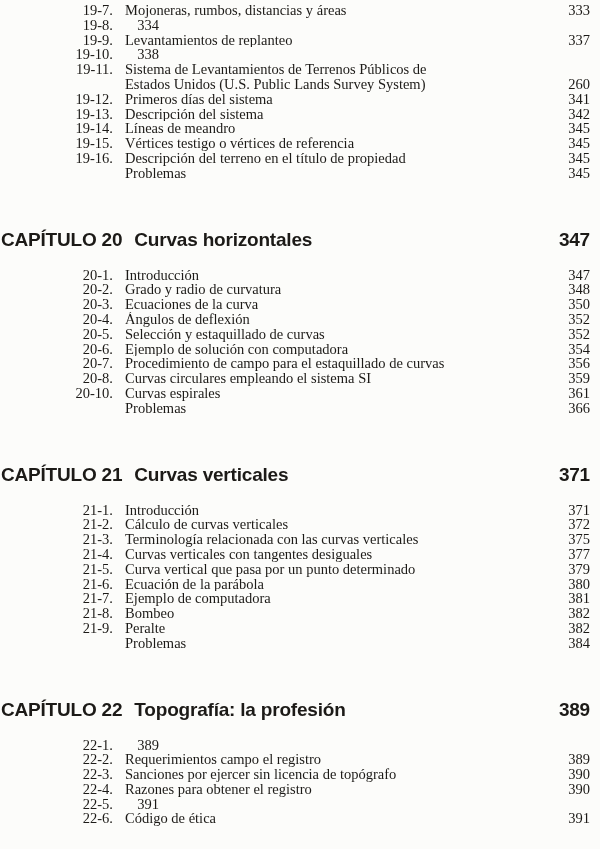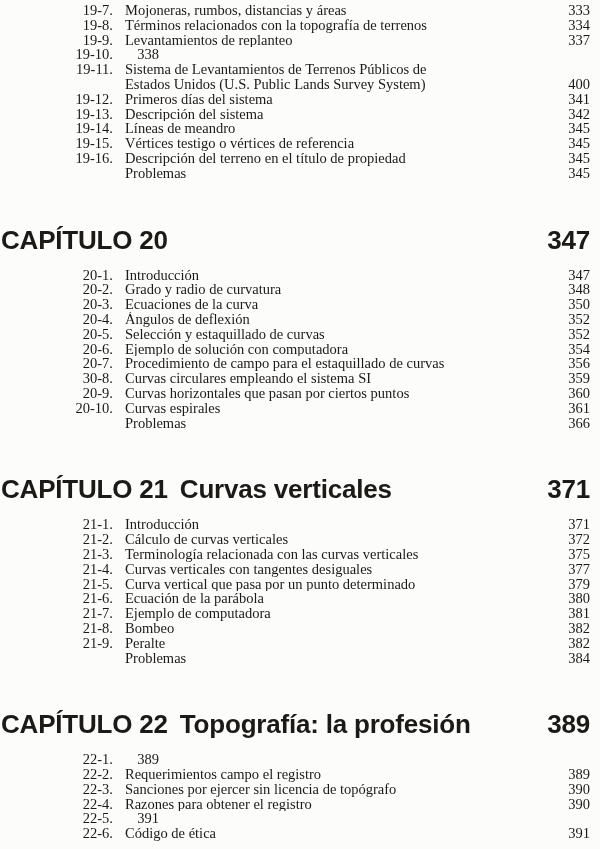--- a/index.html
+++ b/index.html
@@ -50,21 +50,21 @@
     text-align: right;
   }
   .chapter-heading {
     display: flex;
     align-items: baseline;
     margin-top: 48px;
     margin-bottom: 17px;
     padding: 0 10px 0 1px;
     font-family: "Liberation Sans", sans-serif;
     font-weight: 700;
-    font-size: 26px;
+    font-size: 19px;
     line-height: 22px;
     letter-spacing: -0.2px;
     white-space: nowrap;
   }
   .ch-title {
     margin-left: 12px;
   }
   .ch-page {
     margin-left: auto;
   }
@@ -76,21 +76,20 @@
     <div class="sec-rows">
       <div class="toc-row">
         <span class="col-num">19-7.</span>
         <span class="col-gap"></span>
         <span class="col-title">Mojoneras, rumbos, distancias y áreas</span>
         <span class="col-page">333</span>
       </div>
       <div class="toc-row">
         <span class="col-num">19-8.</span>
         <span class="col-gap"></span>
-        <span class="col-title">Términos relacionados con la topografía de terrenos</span>
         <span class="col-page">334</span>
       </div>
       <div class="toc-row">
         <span class="col-num">19-9.</span>
         <span class="col-gap"></span>
         <span class="col-title">Levantamientos de replanteo</span>
         <span class="col-page">337</span>
       </div>
       <div class="toc-row">
         <span class="col-num">19-10.</span>
@@ -100,21 +99,21 @@
       <div class="toc-row">
         <span class="col-num">19-11.</span>
         <span class="col-gap"></span>
         <span class="col-title">Sistema de Levantamientos de Terrenos Públicos de</span>
         <span class="col-page"></span>
       </div>
       <div class="toc-row">
         <span class="col-num"></span>
         <span class="col-gap"></span>
         <span class="col-title">Estados Unidos (U.S. Public Lands Survey System)</span>
-        <span class="col-page">400</span>
+        <span class="col-page">260</span>
       </div>
       <div class="toc-row">
         <span class="col-num">19-12.</span>
         <span class="col-gap"></span>
         <span class="col-title">Primeros días del sistema</span>
         <span class="col-page">341</span>
       </div>
       <div class="toc-row">
         <span class="col-num">19-13.</span>
         <span class="col-gap"></span>
@@ -141,20 +140,21 @@
       </div>
       <div class="toc-row">
         <span class="col-num"></span>
         <span class="col-gap"></span>
         <span class="col-title">Problemas</span>
         <span class="col-page">345</span>
       </div>
     </div>
     <div class="chapter-heading">
       <span class="ch-label">CAPÍTULO 20</span>
+      <span class="ch-title">Curvas horizontales</span>
       <span class="ch-page">347</span>
     </div>
     <div class="sec-rows">
       <div class="toc-row">
         <span class="col-num">20-1.</span>
         <span class="col-gap"></span>
         <span class="col-title">Introducción</span>
         <span class="col-page">347</span>
       </div>
       <div class="toc-row">
@@ -187,30 +187,24 @@
         <span class="col-title">Ejemplo de solución con computadora</span>
         <span class="col-page">354</span>
       </div>
       <div class="toc-row">
         <span class="col-num">20-7.</span>
         <span class="col-gap"></span>
         <span class="col-title">Procedimiento de campo para el estaquillado de curvas</span>
         <span class="col-page">356</span>
       </div>
       <div class="toc-row">
-        <span class="col-num">30-8.</span>
+        <span class="col-num">20-8.</span>
         <span class="col-gap"></span>
         <span class="col-title">Curvas circulares empleando el sistema SI</span>
         <span class="col-page">359</span>
-      </div>
-      <div class="toc-row">
-        <span class="col-num">20-9.</span>
-        <span class="col-gap"></span>
-        <span class="col-title">Curvas horizontales que pasan por ciertos puntos</span>
-        <span class="col-page">360</span>
       </div>
       <div class="toc-row">
         <span class="col-num">20-10.</span>
         <span class="col-gap"></span>
         <span class="col-title">Curvas espirales</span>
         <span class="col-page">361</span>
       </div>
       <div class="toc-row">
         <span class="col-num"></span>
         <span class="col-gap"></span>

